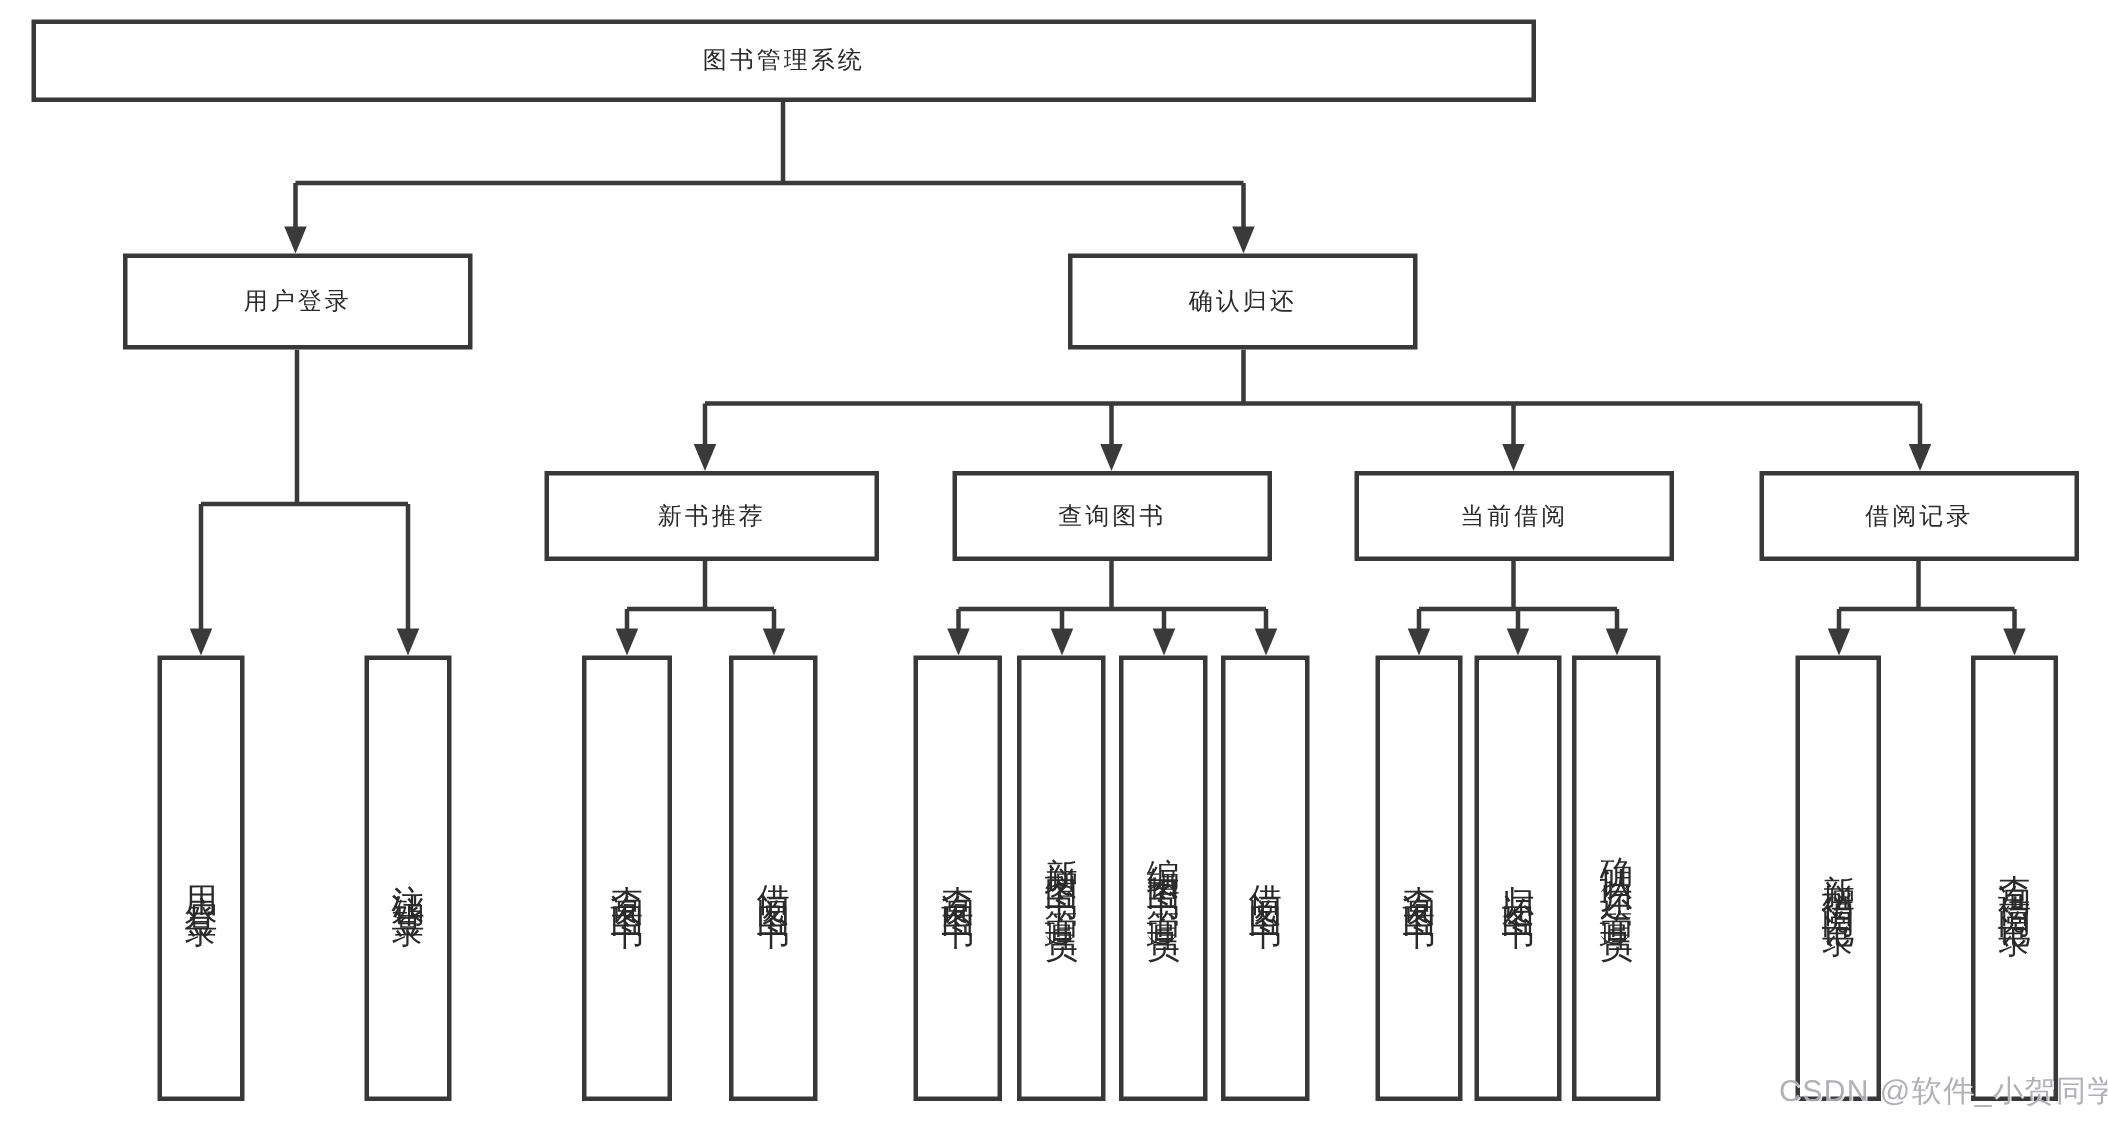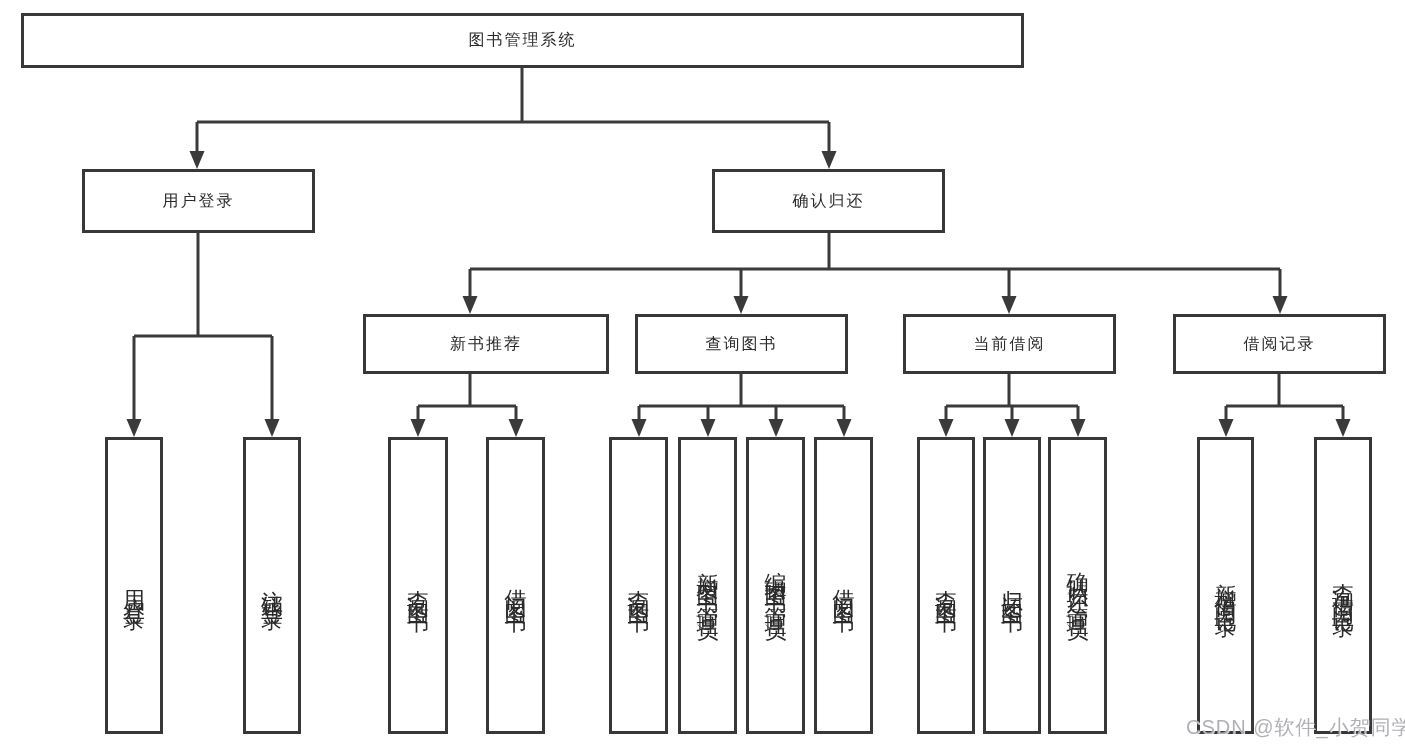--- a/index.html
+++ b/index.html
@@ -30,21 +30,21 @@
     display: flex;
     align-items: center;
     justify-content: center;
     z-index: 2;
     font-size: 16px;
     letter-spacing: 2px;
     white-space: nowrap;
   }
   .root  { left: 21px;  top: 13px;  width: 1003px; height: 55px; }
   .lvl2  { top: 169px; height: 64px; width: 233px; }
-  .lvl3  { top: 314px; height: 60px; width: 246px; }
+  .lvl3  { top: 314px; height: 60px; width: 223px; }
   .leaf {
     top: 437px;
     height: 297px;
     writing-mode: vertical-rl;
     text-orientation: mixed;
     letter-spacing: 7px;
     font-size: 22px;
     line-height: 1;
     white-space: nowrap;
   }

